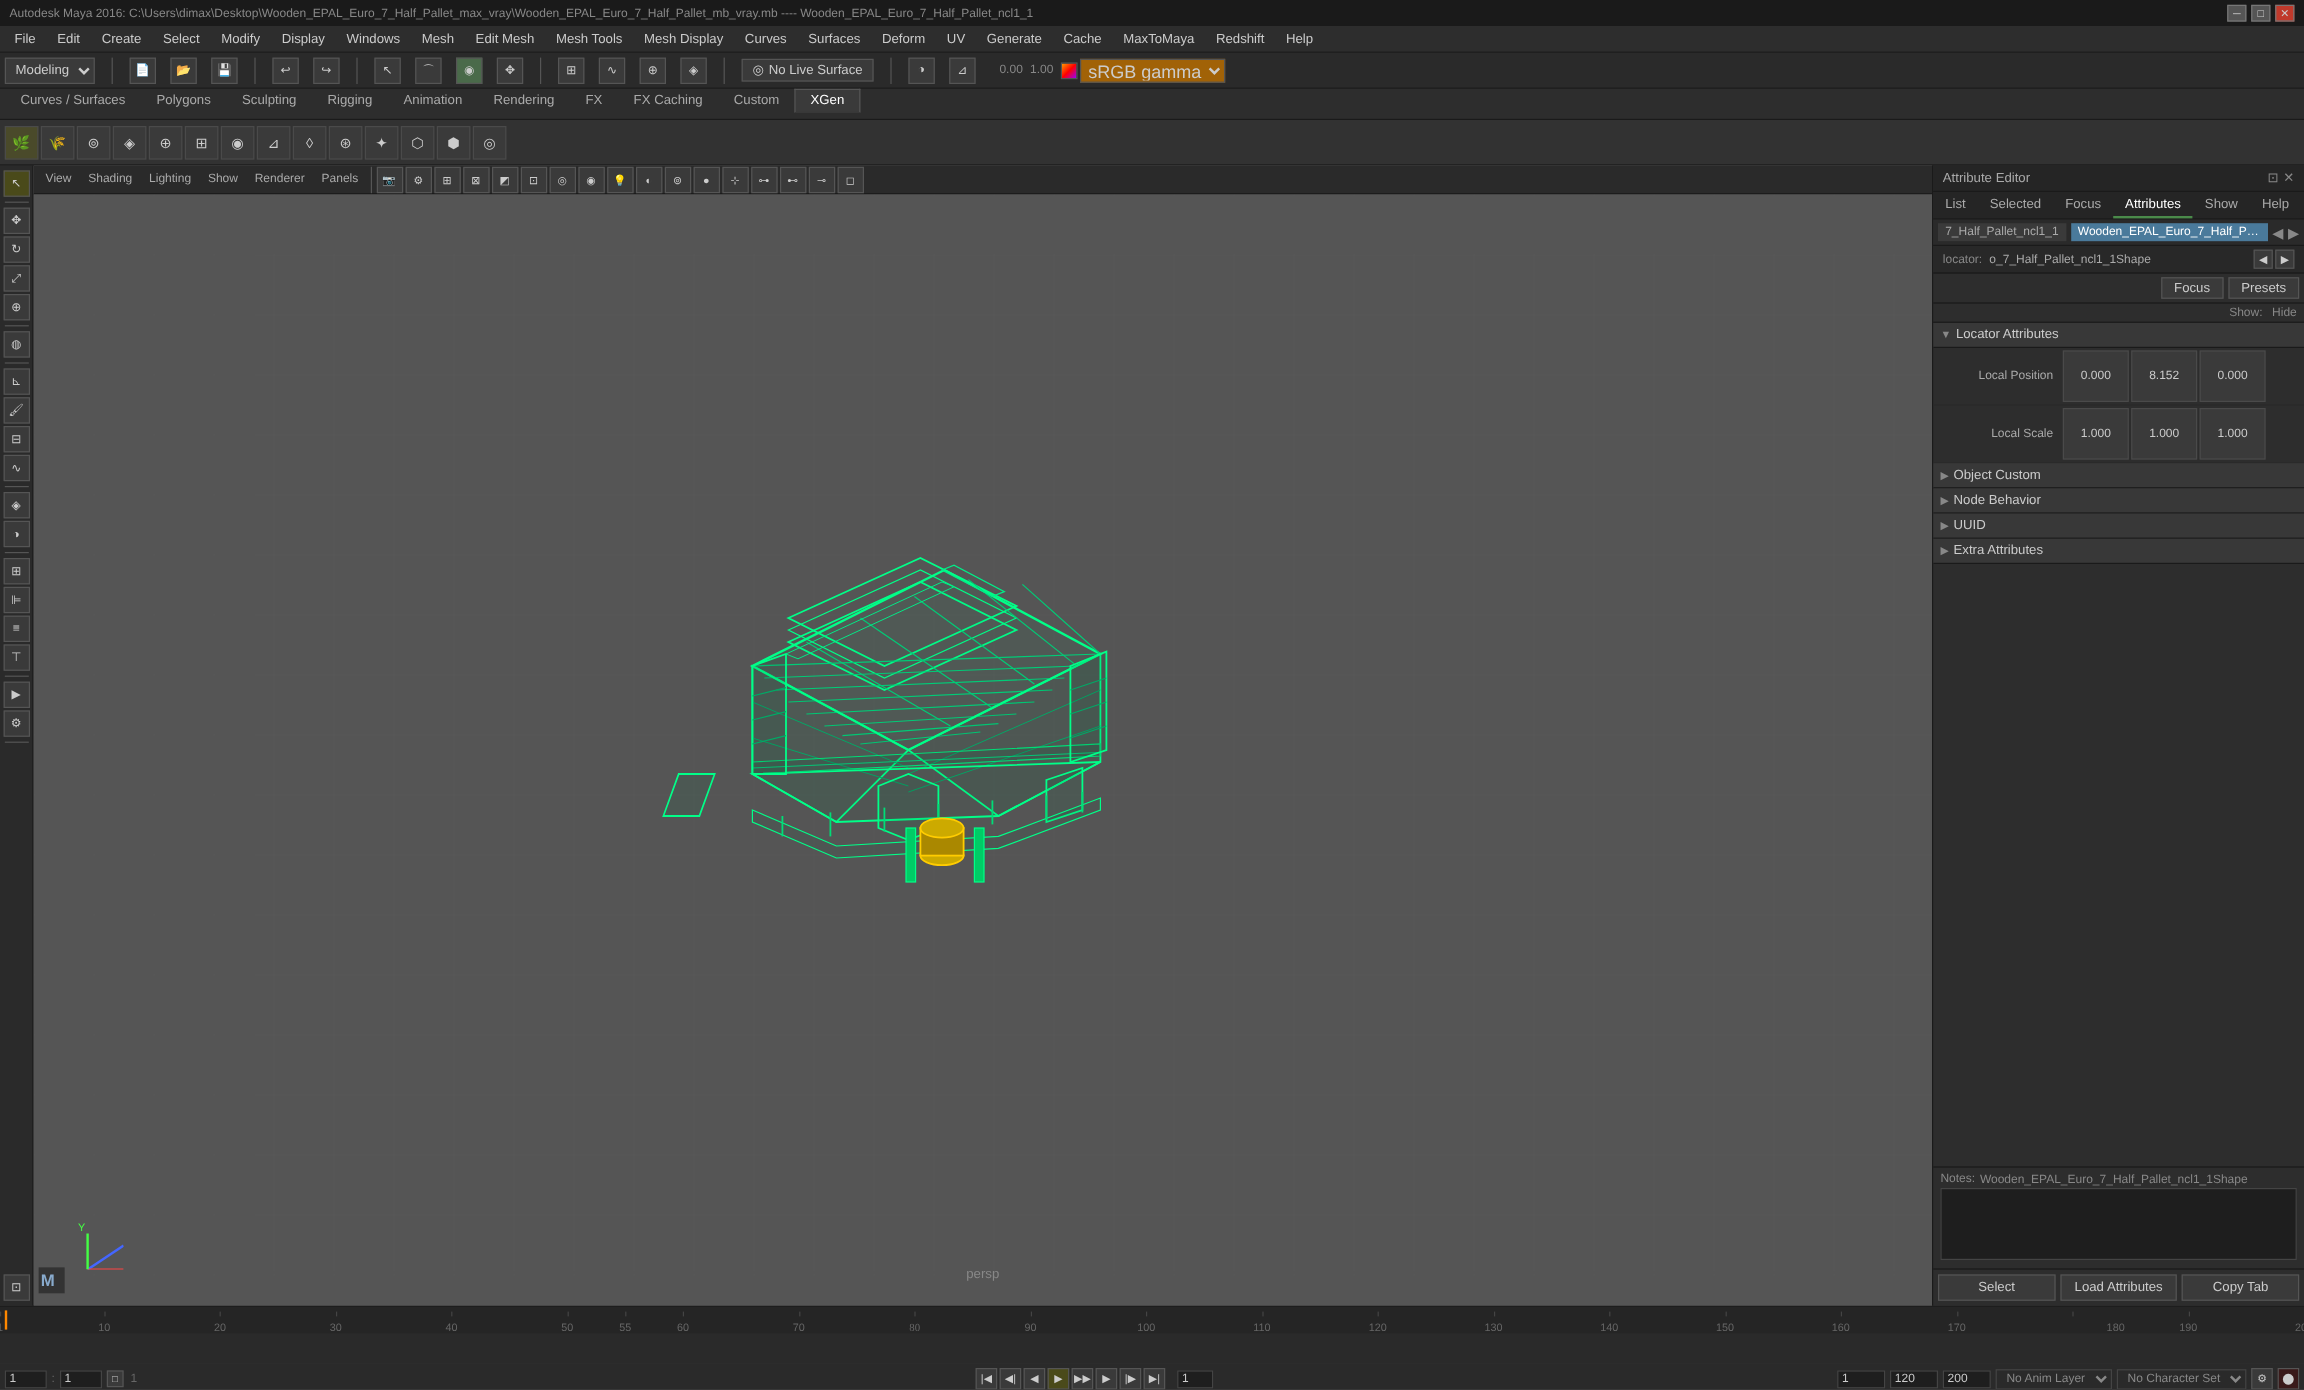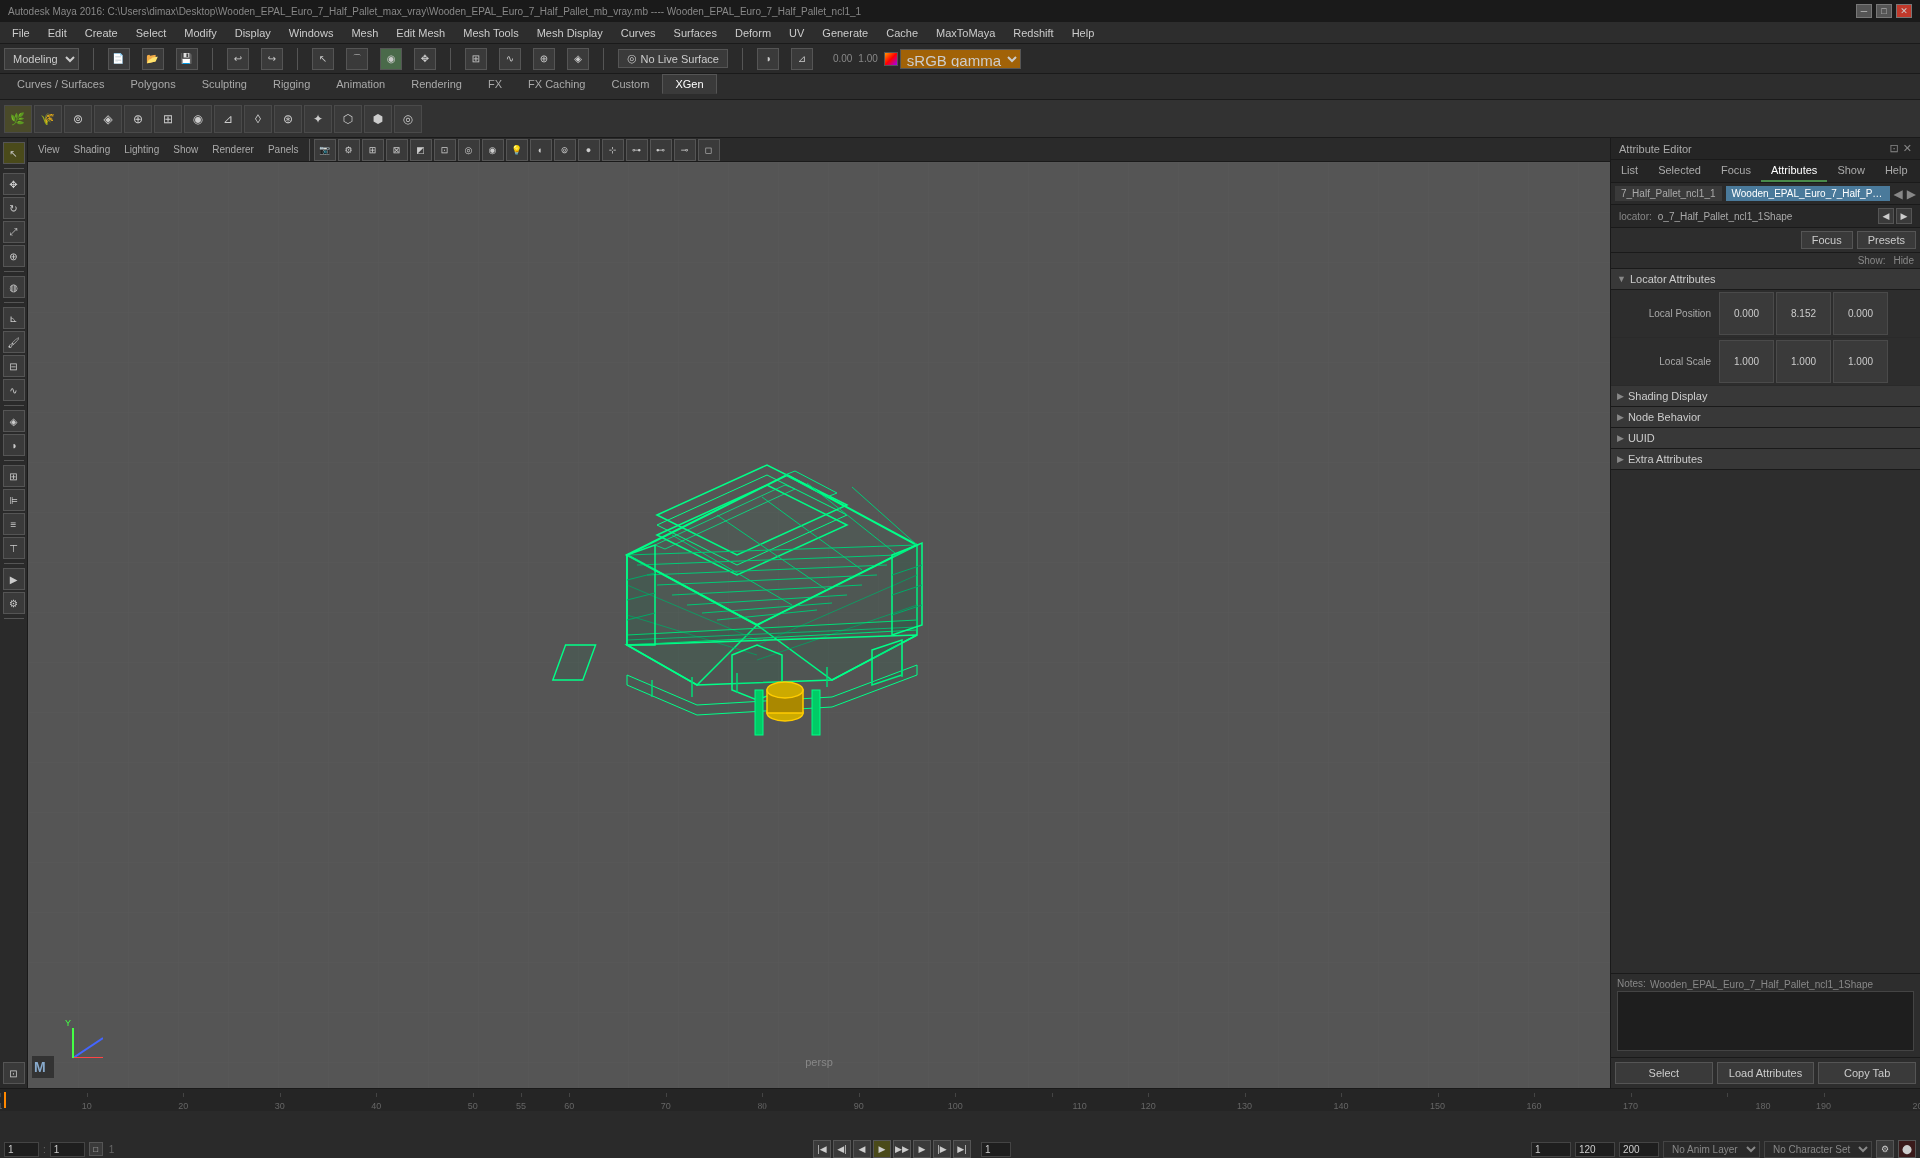--- a/index.html
+++ b/index.html
@@ -450,21 +450,21 @@
         <span class="attr-label">Local Scale</span>
         <div class="attr-values">
           <input class="attr-val" type="text" value="1.000" style="">
           <input class="attr-val" type="text" value="1.000" style="">
           <input class="attr-val" type="text" value="1.000" style="">
         </div>
       </div>
 
       <div class="collapsed-section">
         <span class="collapsed-arrow">▶</span>
-        <span>Shading Display</span>
+        <span>Object Custom</span>
       </div>
 
       <div class="collapsed-section">
         <span class="collapsed-arrow">▶</span>
         <span>Node Behavior</span>
       </div>
 
       <div class="collapsed-section">
         <span class="collapsed-arrow">▶</span>
         <span>UUID</span>
@@ -516,21 +516,21 @@
         <div style="position: absolute; left: 29.6482%; bottom: 0px; font-size: 9px; color: rgb(102, 102, 102); white-space: nowrap; transform: translateX(-50%);">60</div>
         <div style="position: absolute; left: 29.6482%; bottom: 14px; width: 1px; height: 4px; background: rgb(68, 68, 68);"></div>
         <div style="position: absolute; left: 34.6734%; bottom: 0px; font-size: 9px; color: rgb(102, 102, 102); white-space: nowrap; transform: translateX(-50%);">70</div>
         <div style="position: absolute; left: 34.6734%; bottom: 14px; width: 1px; height: 4px; background: rgb(68, 68, 68);"></div>
         <div style="position: absolute; left: 39.6985%; bottom: 0px; font-size: 9px; color: rgb(102, 102, 102); white-space: nowrap; transform: translateX(-50%); font-family: Liberation Serif, serif;">80</div>
         <div style="position: absolute; left: 39.6985%; bottom: 14px; width: 1px; height: 4px; background: rgb(68, 68, 68);"></div>
         <div style="position: absolute; left: 44.7236%; bottom: 0px; font-size: 9px; color: rgb(102, 102, 102); white-space: nowrap; transform: translateX(-50%);">90</div>
         <div style="position: absolute; left: 44.7236%; bottom: 14px; width: 1px; height: 4px; background: rgb(68, 68, 68);"></div>
         <div style="position: absolute; left: 49.7487%; bottom: 0px; font-size: 9px; color: rgb(102, 102, 102); white-space: nowrap; transform: translateX(-50%);">100</div>
         <div style="position: absolute; left: 49.7487%; bottom: 14px; width: 1px; height: 4px; background: rgb(68, 68, 68);"></div>
-        <div style="position: absolute; left: 54.7739%; bottom: 0px; font-size: 9px; color: rgb(102, 102, 102); white-space: nowrap; transform: translateX(-50%); margin-left: 28px;">110</div>
+        <div style="position: absolute; left: 54.7739%; bottom: 0px; font-size: 9px; color: rgb(102, 102, 102); white-space: nowrap; transform: translateX(-50%);">110</div>
         <div style="position: absolute; left: 54.7739%; bottom: 14px; width: 1px; height: 4px; background: rgb(68, 68, 68);"></div>
         <div style="position: absolute; left: 59.799%; bottom: 0px; font-size: 9px; color: rgb(102, 102, 102); white-space: nowrap; transform: translateX(-50%);">120</div>
         <div style="position: absolute; left: 59.799%; bottom: 14px; width: 1px; height: 4px; background: rgb(68, 68, 68);"></div>
         <div style="position: absolute; left: 64.8241%; bottom: 0px; font-size: 9px; color: rgb(102, 102, 102); white-space: nowrap; transform: translateX(-50%);">130</div>
         <div style="position: absolute; left: 64.8241%; bottom: 14px; width: 1px; height: 4px; background: rgb(68, 68, 68);"></div>
         <div style="position: absolute; left: 69.8492%; bottom: 0px; font-size: 9px; color: rgb(102, 102, 102); white-space: nowrap; transform: translateX(-50%);">140</div>
         <div style="position: absolute; left: 69.8492%; bottom: 14px; width: 1px; height: 4px; background: rgb(68, 68, 68);"></div>
         <div style="position: absolute; left: 74.8744%; bottom: 0px; font-size: 9px; color: rgb(102, 102, 102); white-space: nowrap; transform: translateX(-50%);">150</div>
         <div style="position: absolute; left: 74.8744%; bottom: 14px; width: 1px; height: 4px; background: rgb(68, 68, 68);"></div>
         <div style="position: absolute; left: 79.8995%; bottom: 0px; font-size: 9px; color: rgb(102, 102, 102); white-space: nowrap; transform: translateX(-50%);">160</div>

